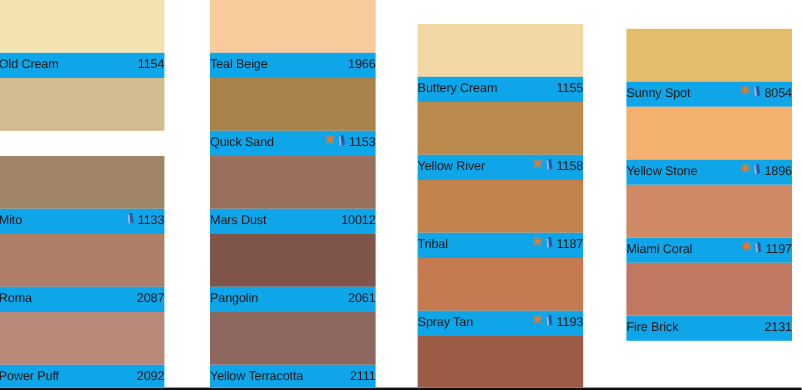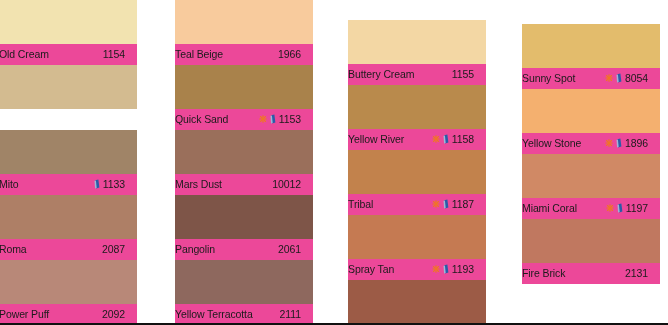--- a/index.html
+++ b/index.html
@@ -45,43 +45,42 @@
   .chip {
     width: 138px;
     height: 44px;
     display: block;
   }
 
   .meta {
     position: relative;
     width: 138px;
     height: 21px;
-    background: #ec4899;
+    background: #0ea5e9;
     box-sizing: border-box;
     padding-left: 17px;
   }
 
   .chip-name {
     position: absolute;
     left: 0;
     top: 3px;
     font-size: 10.5px;
     line-height: 14px;
     color: #1b1b1b;
     white-space: nowrap;
     letter-spacing: -0.1px;
   }
 
   .code-group {
     position: absolute;
-    right: 12px;
+    right: 0;
     top: 3px;
     height: 14px;
     display: flex;
-    align-items: center;
     gap: 3px;
     white-space: nowrap;
   }
 
   .chip-code {
     font-size: 10.5px;
     line-height: 14px;
     color: #1b1b1b;
     letter-spacing: -0.1px;
   }

